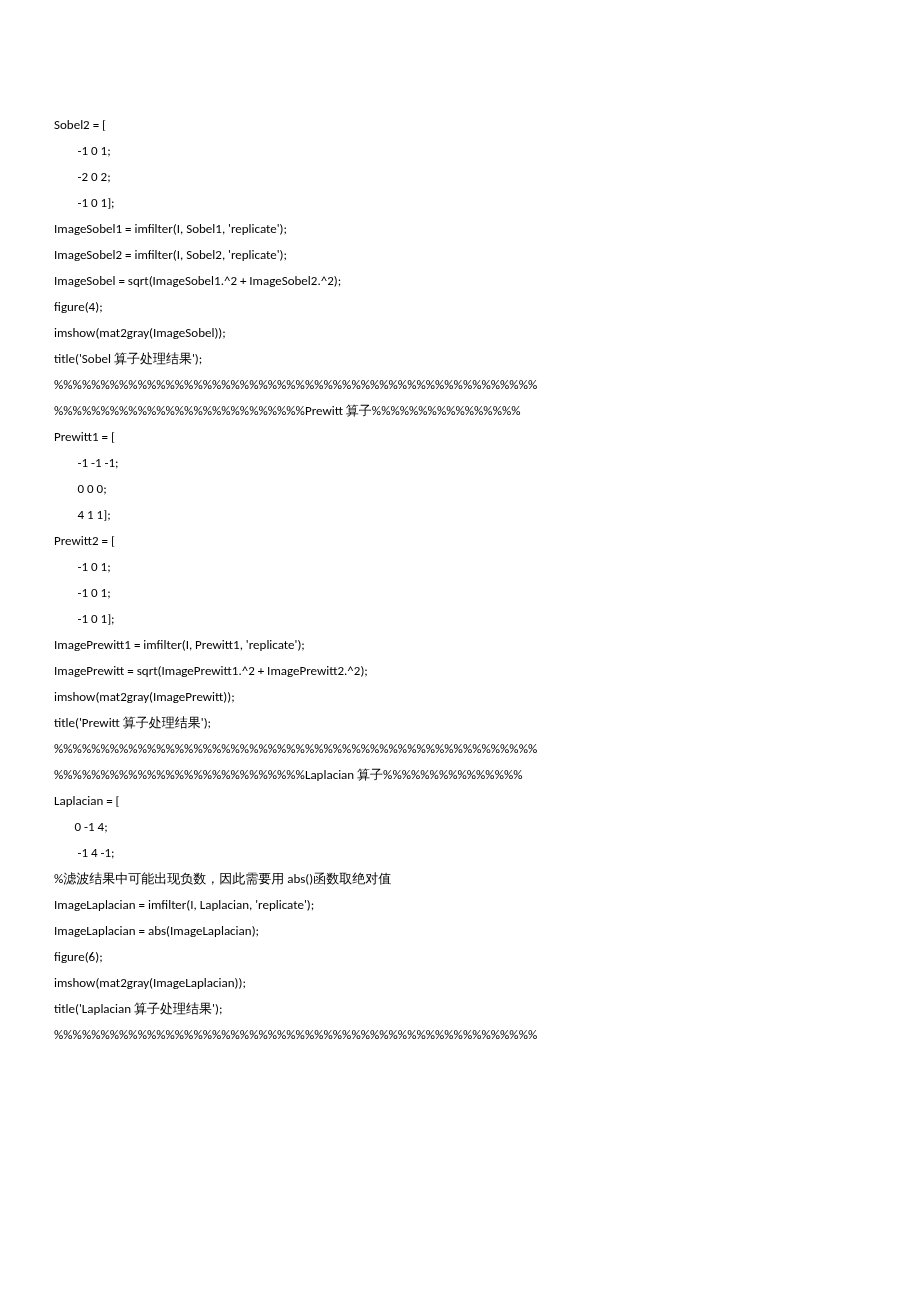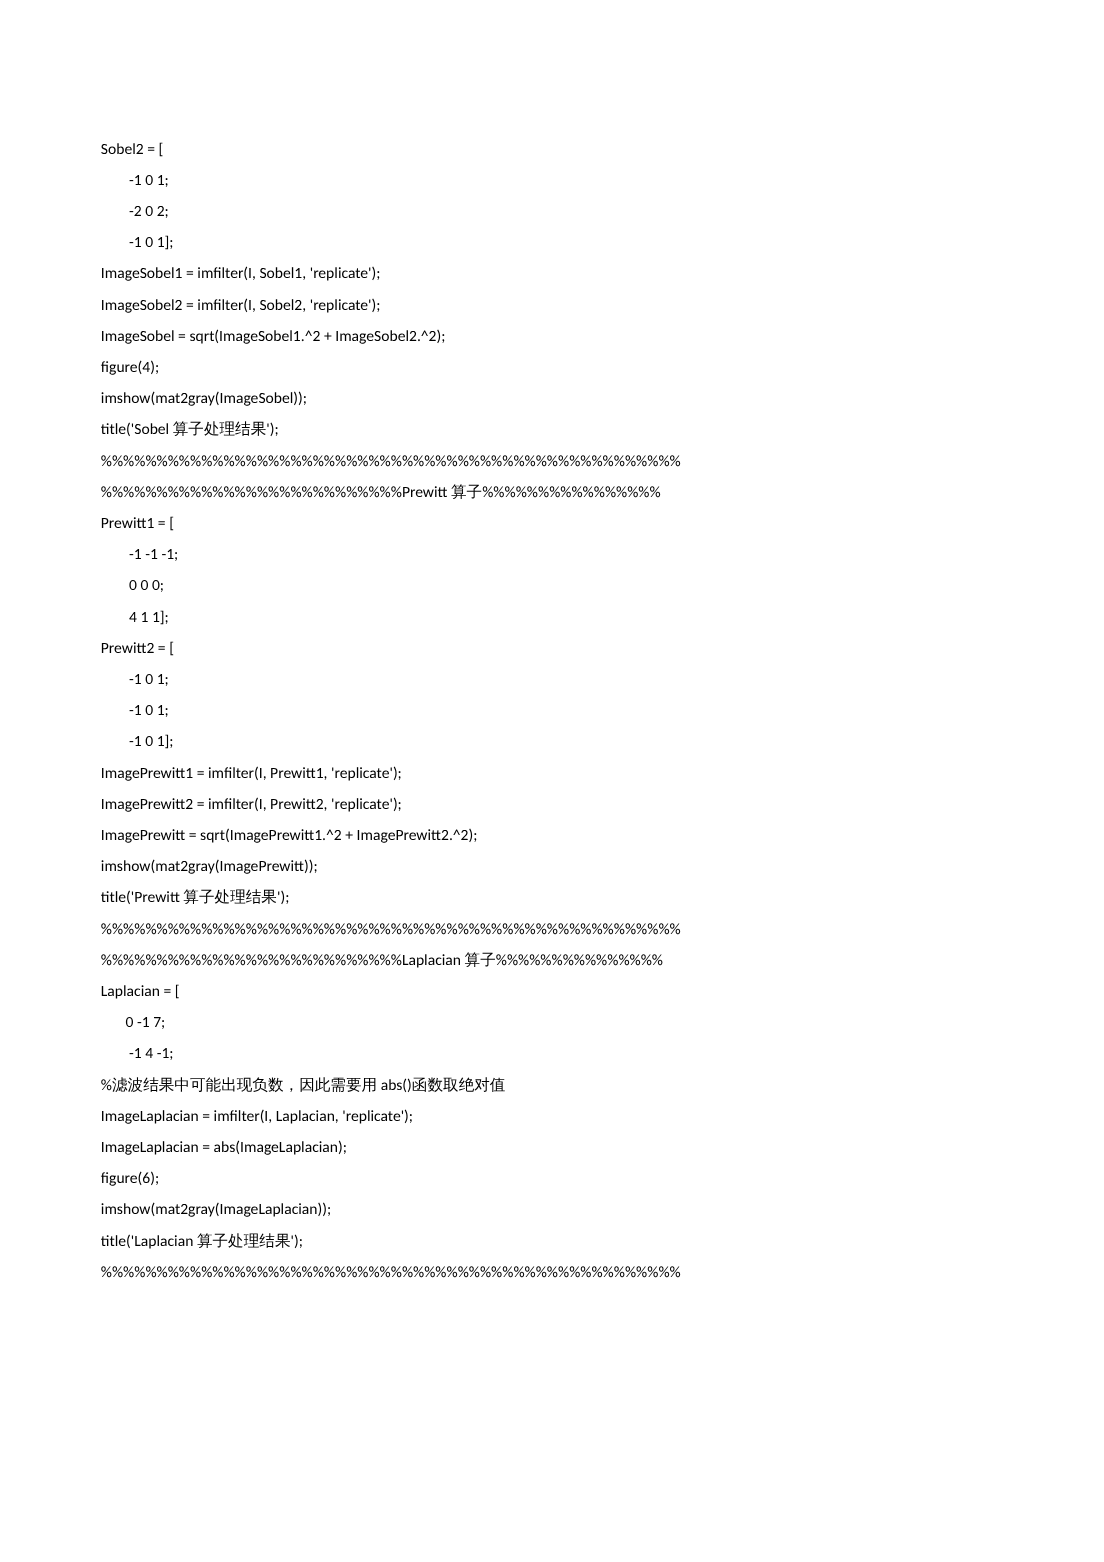--- a/index.html
+++ b/index.html
@@ -6,21 +6,21 @@
     background: #ffffff;
     margin: 0;
     padding: 0;
     width: 920px;
     font-family: "Calibri", "Microsoft YaHei", "SimSun", Arial, sans-serif;
     font-size: 13px;
     line-height: 2.0;
     color: #000000;
   }
   .page {
-    padding: 112px 130px 80px 84px;
+    padding: 112px 130px 80px 54px;
   }
   .code-line {
     white-space: pre;
     font-family: "Calibri", "Microsoft YaHei", "SimSun", Arial, sans-serif;
   }
 </style>
 </head>
 <body>
 
 <div class="page">
@@ -40,30 +40,29 @@
   <div class="code-line">%%%%%%%%%%%%%%%%%%%%%%%%%%%Prewitt 算子%%%%%%%%%%%%%%%%</div>
   <div class="code-line">Prewitt1 = [</div>
   <div class="code-line">        -1 -1 -1;</div>
   <div class="code-line">        0 0 0;</div>
   <div class="code-line">        4 1 1];</div>
   <div class="code-line">Prewitt2 = [</div>
   <div class="code-line">        -1 0 1;</div>
   <div class="code-line">        -1 0 1;</div>
   <div class="code-line">        -1 0 1];</div>
   <div class="code-line">ImagePrewitt1 = imfilter(I, Prewitt1, 'replicate');</div>
-  <div class="code-line">ImagePrewitt2 = imfilter(I, Prewitt2, 'replicate');</div>
   <div class="code-line"></div>
   <div class="code-line">ImagePrewitt = sqrt(ImagePrewitt1.^2 + ImagePrewitt2.^2);</div>
   <div class="code-line"></div>
   <div class="code-line">imshow(mat2gray(ImagePrewitt));</div>
   <div class="code-line">title('Prewitt 算子处理结果');</div>
   <div class="code-line">%%%%%%%%%%%%%%%%%%%%%%%%%%%%%%%%%%%%%%%%%%%%%%%%%%%%</div>
   <div class="code-line">%%%%%%%%%%%%%%%%%%%%%%%%%%%Laplacian 算子%%%%%%%%%%%%%%%</div>
   <div class="code-line">Laplacian = [</div>
-  <div class="code-line">       0 -1 7;</div>
+  <div class="code-line">       0 -1 4;</div>
   <div class="code-line">        -1 4 -1;</div>
   <div class="code-line">%滤波结果中可能出现负数，因此需要用 abs()函数取绝对值</div>
   <div class="code-line">ImageLaplacian = imfilter(I, Laplacian, 'replicate');</div>
   <div class="code-line">ImageLaplacian = abs(ImageLaplacian);</div>
   <div class="code-line"></div>
   <div class="code-line">figure(6);</div>
   <div class="code-line">imshow(mat2gray(ImageLaplacian));</div>
   <div class="code-line">title('Laplacian 算子处理结果');</div>
   <div class="code-line">%%%%%%%%%%%%%%%%%%%%%%%%%%%%%%%%%%%%%%%%%%%%%%%%%%%%</div>
 </div>

